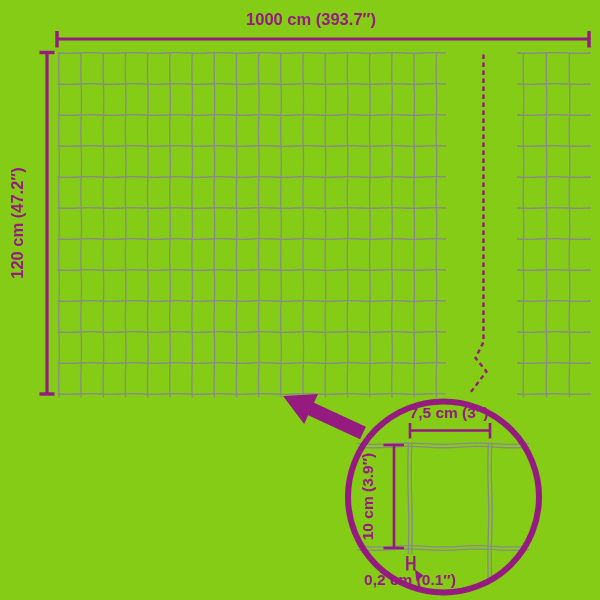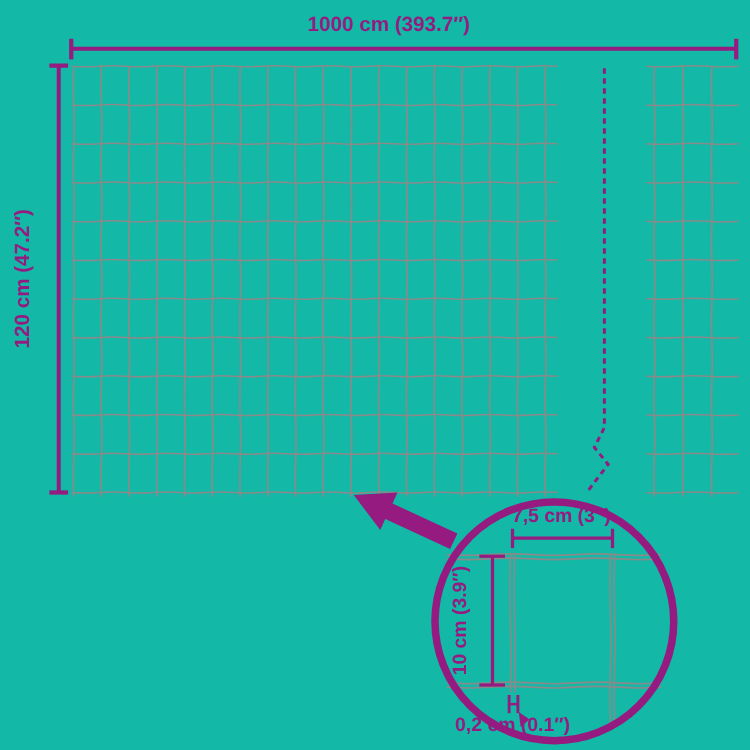--- a/index.html
+++ b/index.html
@@ -1,19 +1,19 @@
 <!DOCTYPE html>
 <html><head>
 <meta charset="utf-8">
 <style>
   html, body { margin: 0; padding: 0; background: #ffffff; }
   #stage {
     position: relative;
     width: 600px; height: 600px;
-    background: #14b8a6;
+    background: #84cc16;
     font-family: "Liberation Sans", sans-serif;
     overflow: hidden;
   }
   svg { display: block; }
   text {
     font-family: "Liberation Sans", sans-serif;
     font-weight: 700;
   }
   .dim-label-main { font-size: 16.5px; }
   .dim-label-detail { font-size: 15.5px; }

